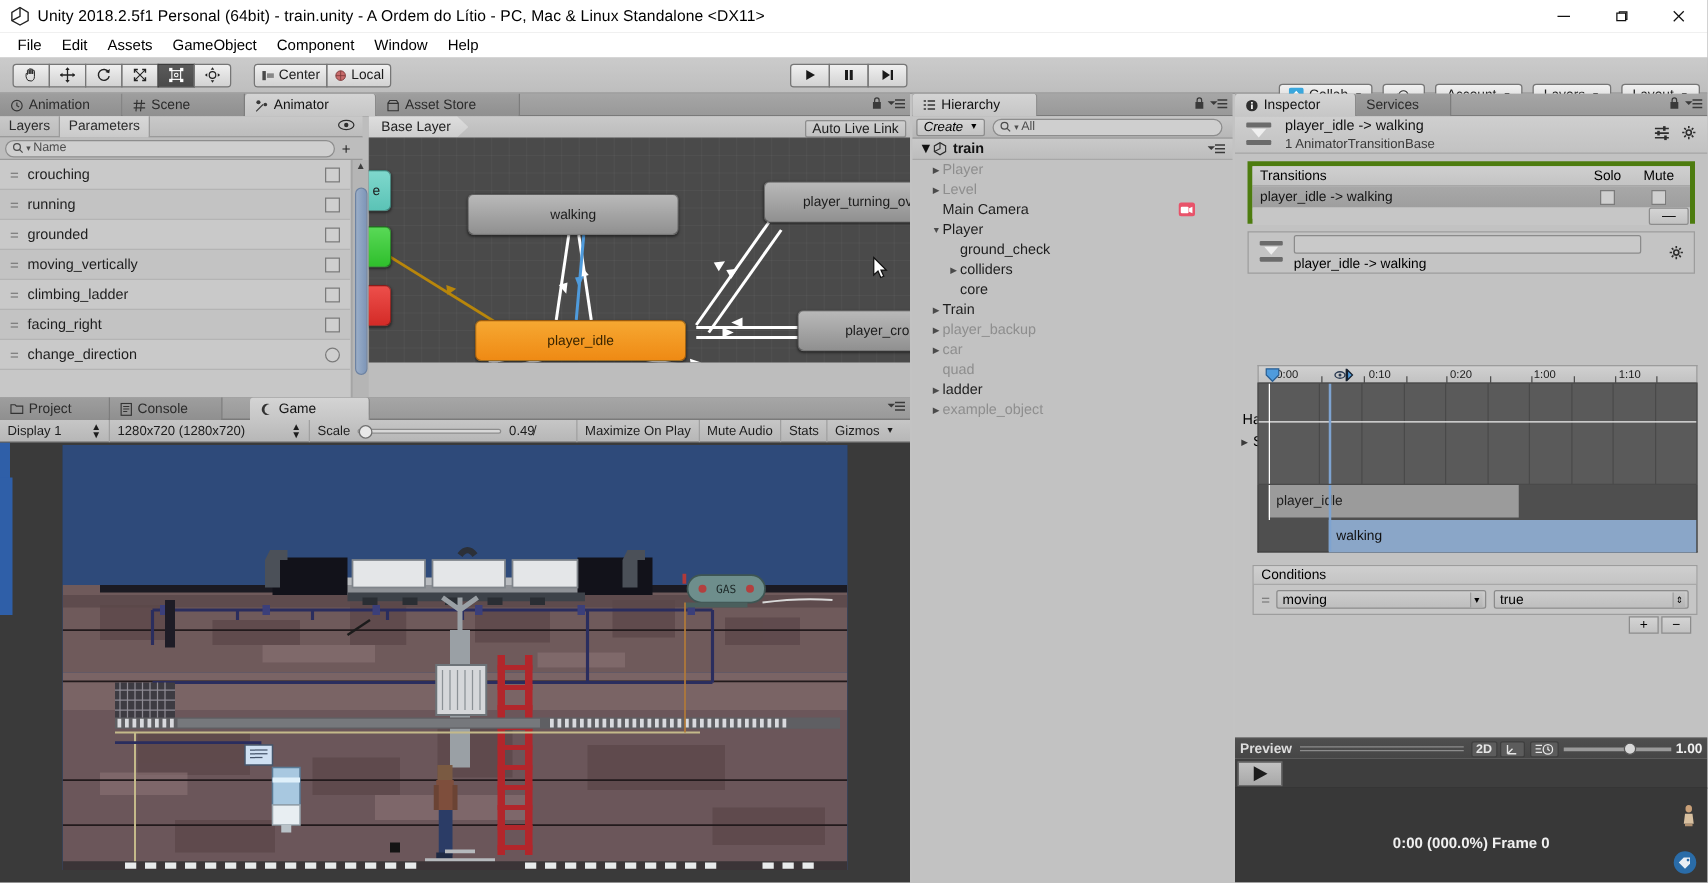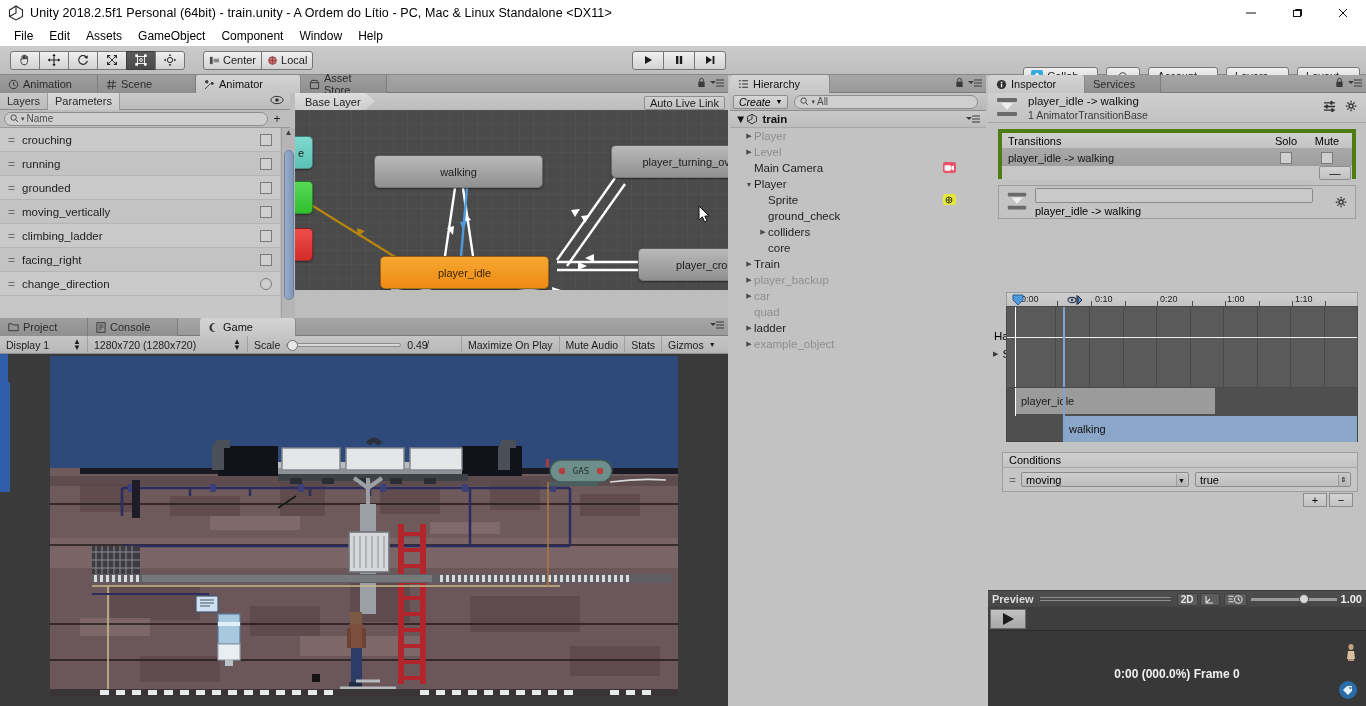--- a/index.html
+++ b/index.html
@@ -433,21 +433,21 @@
       <div class="ptab active" style="left:196px;width:105px">
         <span class="ico">
           <svg width="11" height="11" viewBox="0 0 12 12">
               <circle cx="3" cy="3" r="1.8" fill="#3a3a3a"></circle>
               <circle cx="9" cy="5" r="1.6" fill="#3a3a3a"></circle>
               <path d="M1 11 L7 5" stroke="#3a3a3a" stroke-width="1"></path>
             </svg>
         </span>
         <span>Animator</span>
       </div>
-      <div class="ptab" style="left:301px;width:86px">
+      <div class="ptab" style="left:301px;width:115px">
         <span class="ico">
           <svg width="11" height="11" viewBox="0 0 12 12">
               <path d="M1.5 4 H10.5 V10.5 H1.5 Z" fill="none" stroke="#333" stroke-width="1"></path>
               <path d="M1.5 4 L3 1.5 H9 L10.5 4" fill="none" stroke="#333" stroke-width="1"></path>
             </svg>
         </span>
         <span>Asset Store</span>
       </div>
       <div class="tabs-right">
         <span>
@@ -1007,29 +1007,20 @@
               <rect x="0.5" y="1.5" width="7" height="6" rx="1" fill="#fff"></rect>
               <path d="M8 3 L11 1.5 V7.5 L8 6 Z" fill="#fff"></path>
             </svg>
         </span>
       </div>
       <div class="h-row" style="padding-left:14px">
         <span class="tri">▼</span>
         <span>Player</span>
       </div>
       <div class="h-row" style="padding-left:38px">
-        <span>Sprite</span>
-        <span class="h-badge" style="background:#e4e63a">
-          <svg width="10" height="8" viewBox="0 0 10 8">
-              <circle cx="4" cy="4" r="3" fill="none" stroke="#4a4a1a" stroke-width="1"></circle>
-              <path d="M4 1 V7 M1 4 H7" stroke="#4a4a1a" stroke-width="1"></path>
-            </svg>
-        </span>
-      </div>
-      <div class="h-row" style="padding-left:38px">
         <span>ground_check</span>
       </div>
       <div class="h-row" style="padding-left:28px">
         <span class="tri">▶</span>
         <span>colliders</span>
       </div>
       <div class="h-row" style="padding-left:38px">
         <span>core</span>
       </div>
       <div class="h-row" style="padding-left:14px">

